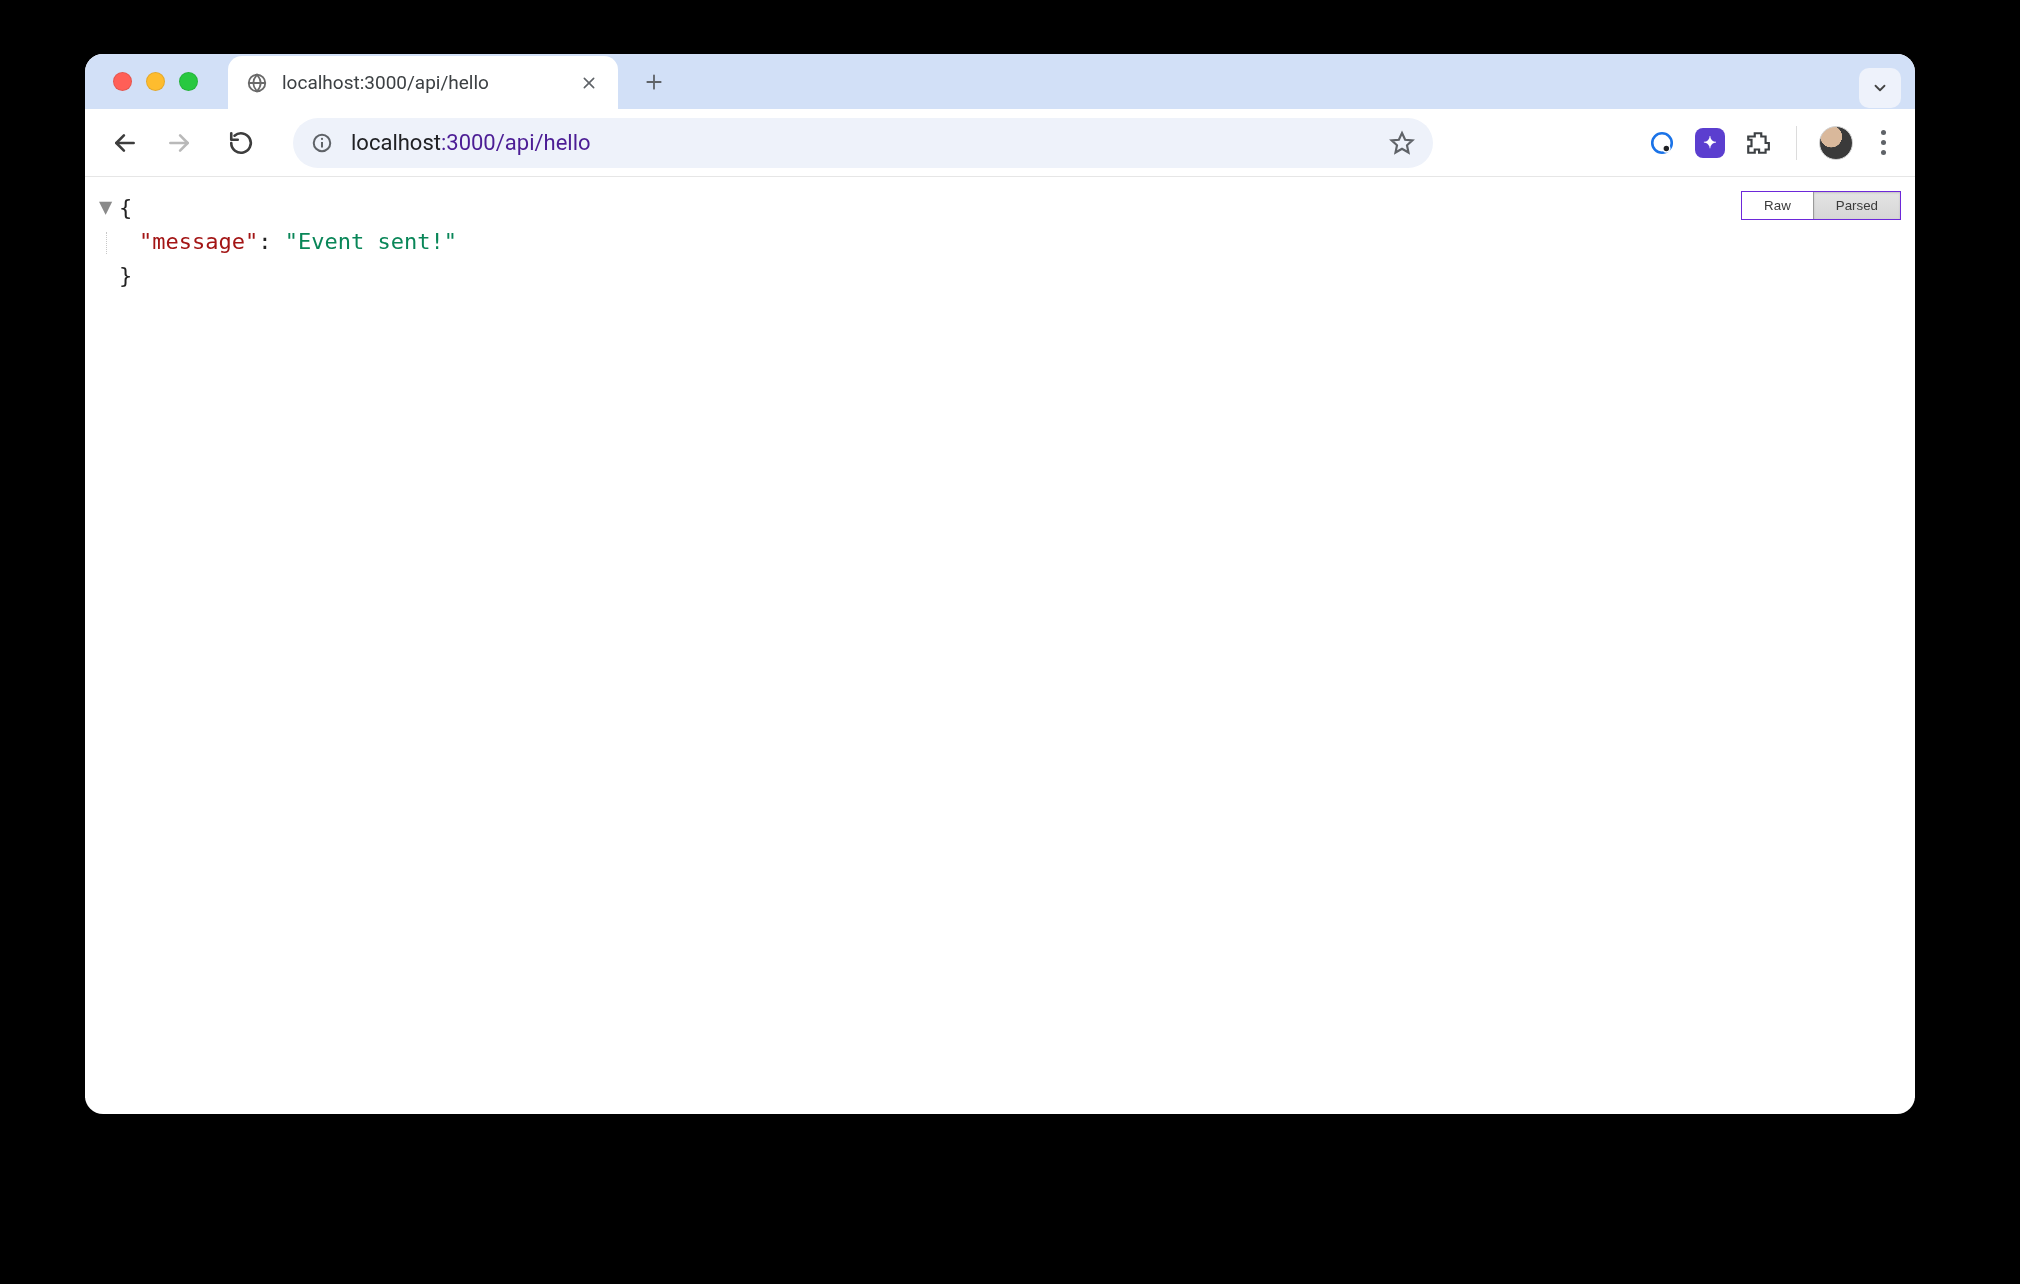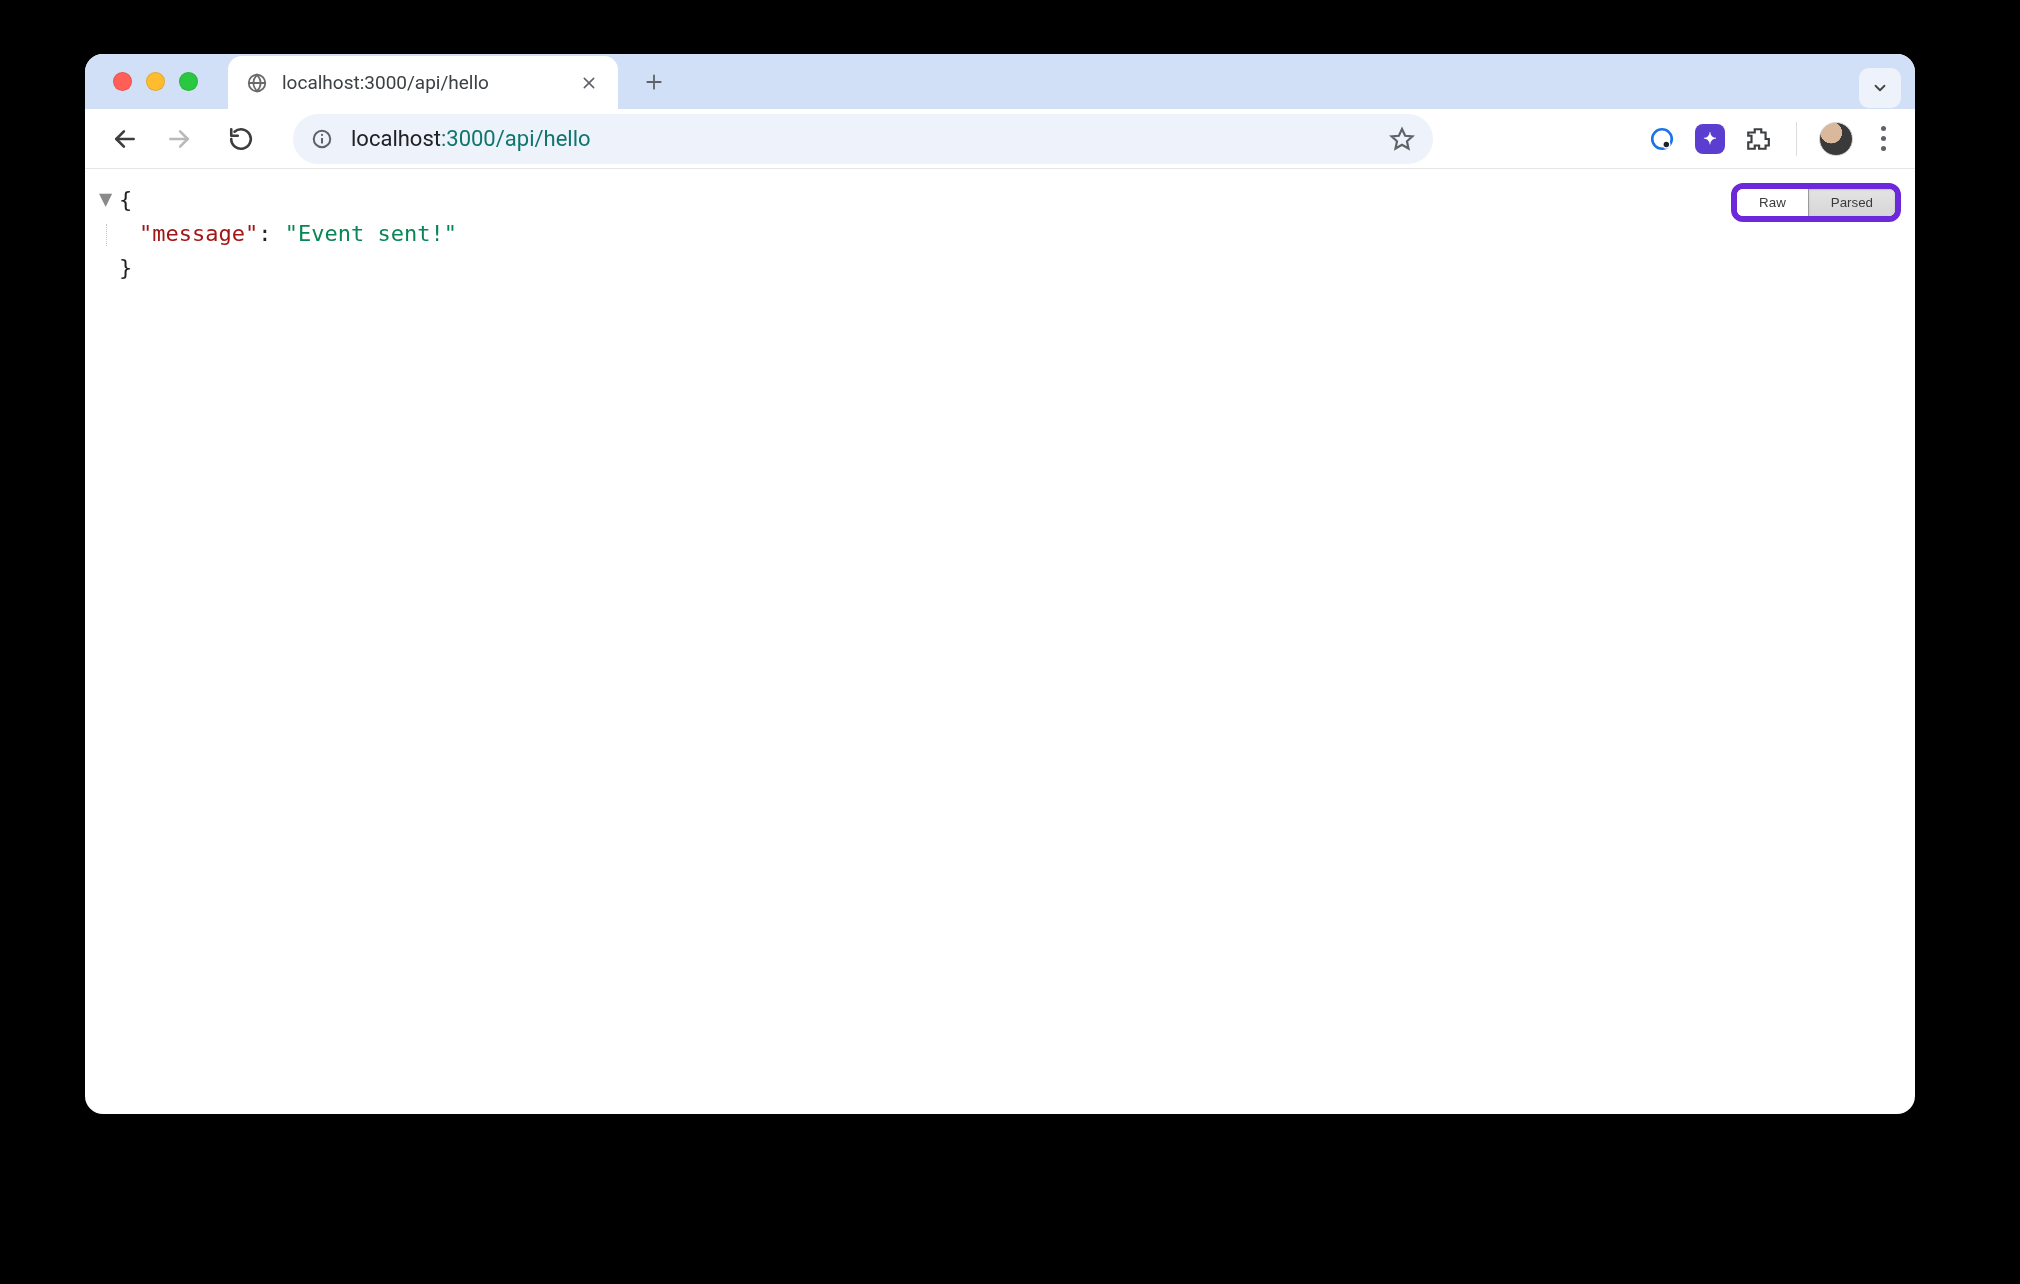--- a/index.html
+++ b/index.html
@@ -77,21 +77,21 @@
     right: 14px; top: 14px;
     width: 42px; height: 40px;
     background: #eef2fb;
     border-radius: 10px;
     display: flex; align-items: center; justify-content: center;
   }
   .tab-search-btn svg { width: 18px; height: 18px; }
 
   
   .toolbar {
-    height: 60px;
+    height: 68px;
     background: #fff;
     border-bottom: 1px solid #e6e6e6;
     display: flex;
     align-items: center;
     padding: 0 18px;
     gap: 10px;
   }
   .nav-btn {
     width: 44px; height: 44px;
     display: flex; align-items: center; justify-content: center;
@@ -111,21 +111,21 @@
     display: flex;
     align-items: center;
     padding: 0 18px;
     gap: 18px;
     color: #3c4043;
     font-size: 22px;
   }
   .omnibox .site-info-icon { color: #5f6368; }
   .omnibox .url-text { display: flex; }
   .omnibox .url-host { color: #202124; }
-  .omnibox .url-path { color: #0f766e; }
+  .omnibox .url-path { color: #4c1d95; }
   .omnibox .bookmark-btn { margin-left: auto; color: #5f6368; }
   .omnibox .bookmark-btn svg { width: 26px; height: 26px; }
 
   .toolbar-right {
     display: flex; align-items: center; gap: 16px;
     margin-left: auto;
   }
   .ext-icon {
     width: 32px; height: 32px;
     display: flex; align-items: center; justify-content: center;
@@ -180,22 +180,22 @@
     vertical-align: middle;
   }
   .tok-punc { color: #222; }
   .tok-key  { color: #a31515; }
   .tok-str  { color: #098658; }
 
   .view-toggle {
     position: absolute;
     right: 14px; top: 14px;
     display: flex;
-    border: 6px solid #6d28d9;
-    border-radius: 12px;
+    border: 1px solid #6d28d9;
+    border-radius: 0;
     overflow: hidden;
     font-family: -apple-system, BlinkMacSystemFont, Arial, sans-serif;
     font-size: 20px;
   }
   .view-toggle .seg {
     padding: 6px 22px;
     background: #fff;
     color: #3b3b3b;
     border: none;
   }

